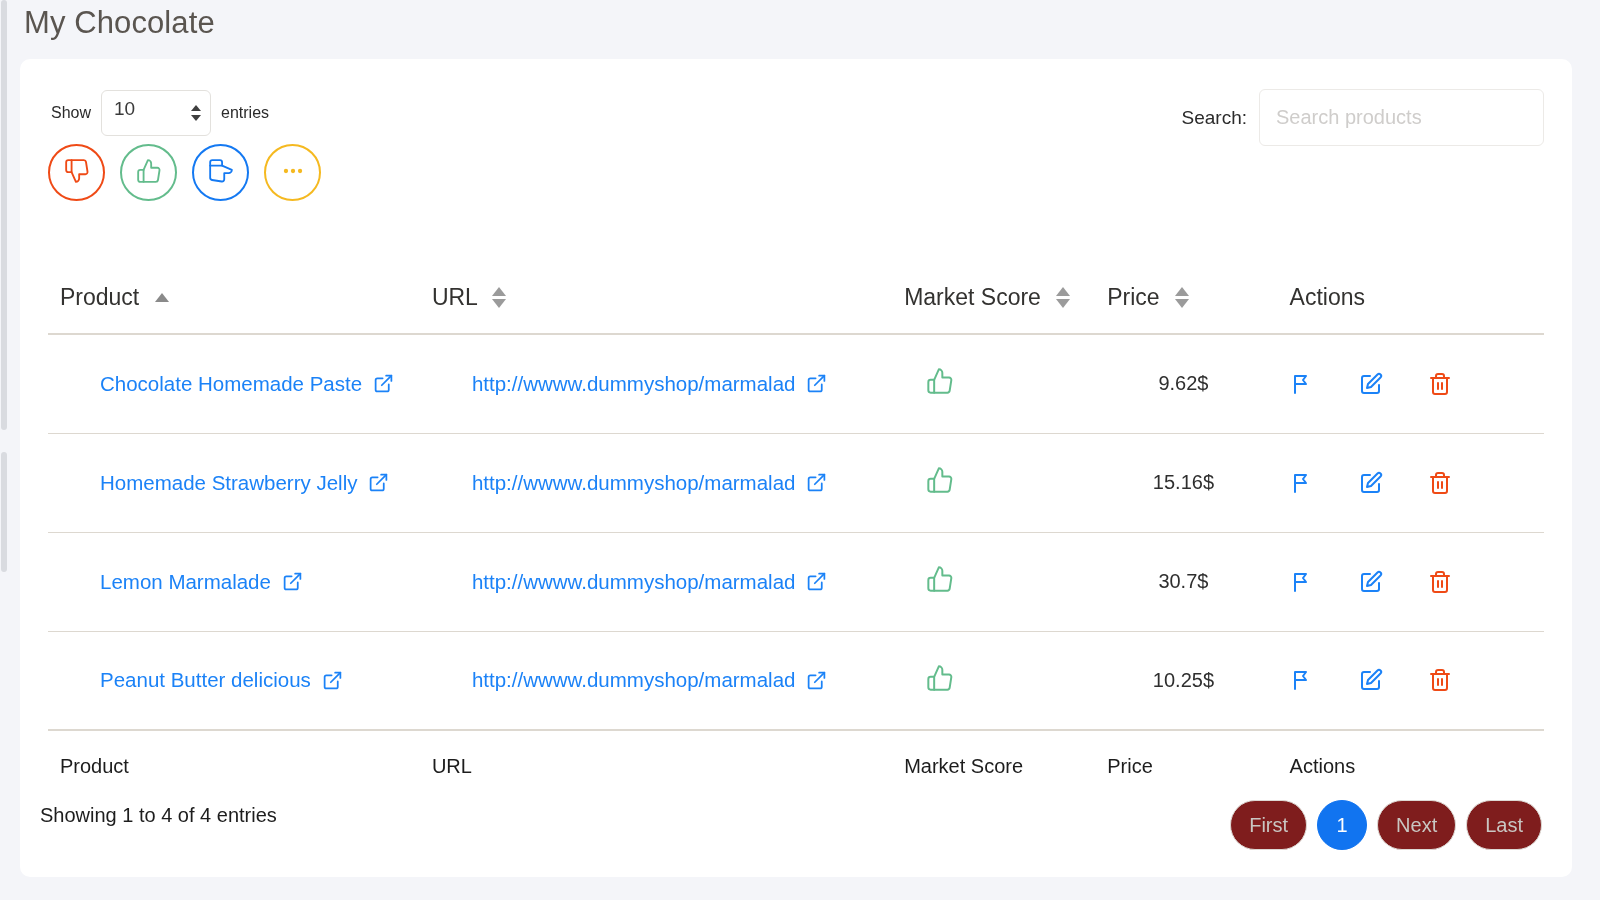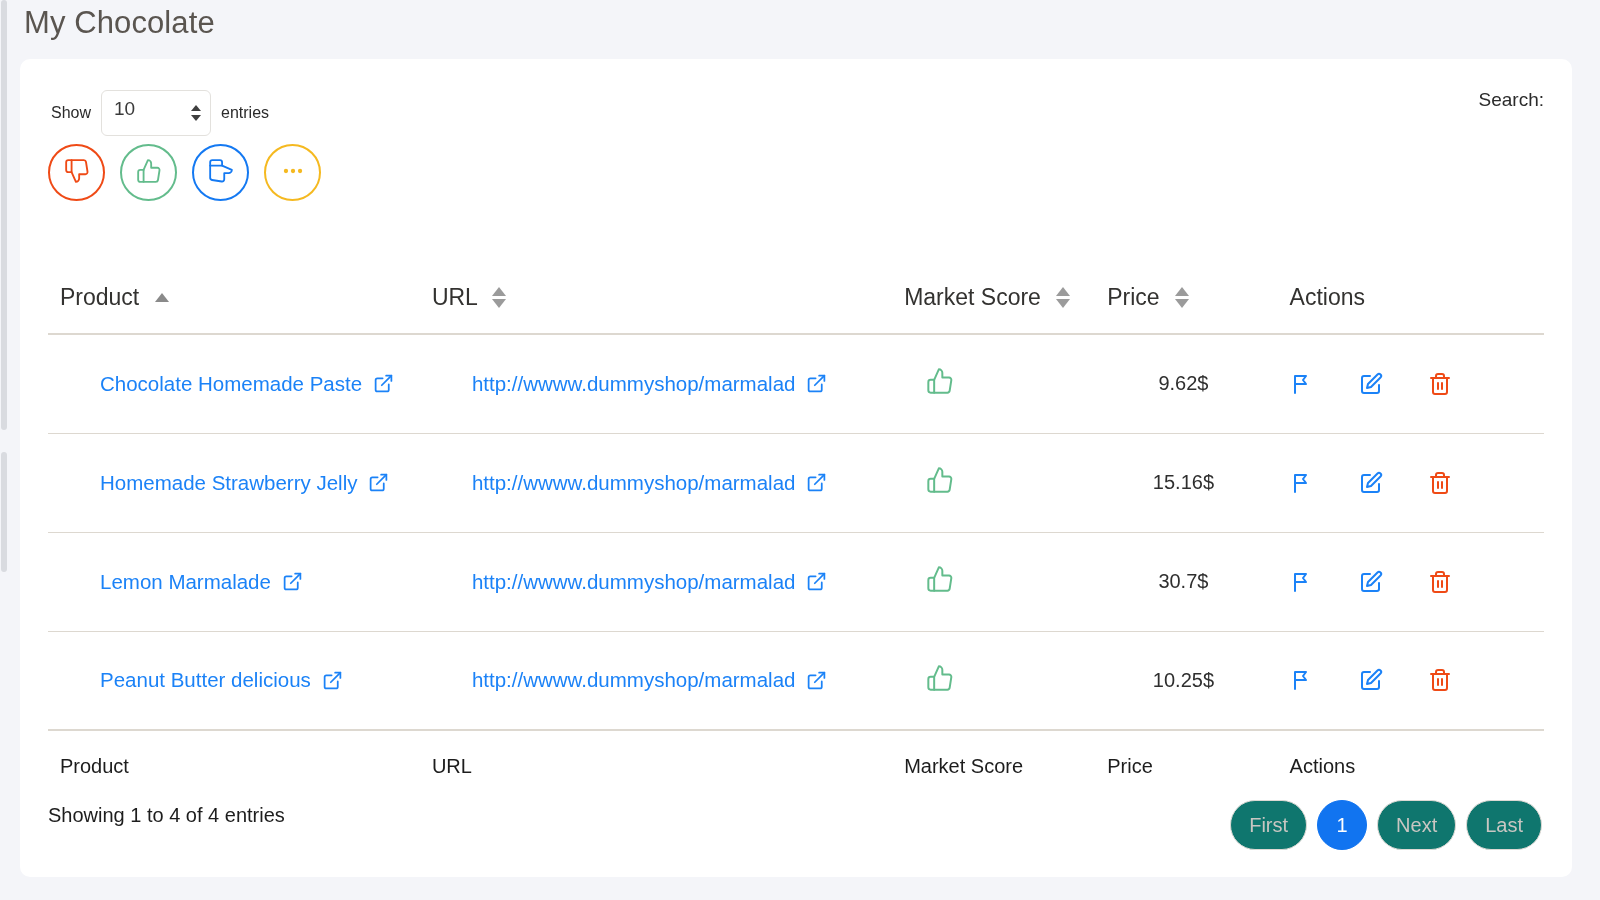--- a/index.html
+++ b/index.html
@@ -155,31 +155,31 @@
   .ext-ic { display: inline-block; line-height: 0; }
 
   .score-cell { padding-left: 22px !important; }
 
   .actions-cell { }
   .actions-inner { display: flex; align-items: center; gap: 45px; }
   .act { display: inline-flex; line-height: 0; cursor: pointer; }
 
   
   .info-text {
-    position: absolute; left: 28px; bottom: 50px;
+    position: absolute; left: 20px; bottom: 50px;
     font-size: 20px; color: #1d1d1d; margin-top: 44px;
   }
   .pagination {
     position: absolute; right: 30px; bottom: 27px;
     display: flex; align-items: center; gap: 10px;
   }
   .pg {
     height: 50px; min-width: 50px; padding: 8px 18px;
     border: 1px solid #ddd9d4; border-radius: 25px;
-    background: #0f766e; color: #c9c6c2; font-size: 20px;
+    background: #7f1d1d; color: #c9c6c2; font-size: 20px;
     display: flex; align-items: center; justify-content: center;
     font-family: "Liberation Sans", sans-serif; cursor: pointer;
   }
   .pg.active {
     background: #1174f0; border-color: #1174f0;
     color: #fff; width: 50px; padding: 0; border-radius: 50%;
   }
 </style>
 </head>
 <body>
@@ -240,20 +240,21 @@
           <circle cx="5.5" cy="12" r="2"></circle>
             <circle cx="12" cy="12" r="2"></circle>
             <circle cx="18.5" cy="12" r="2"></circle>
         </svg>
       </span>
     </div>
   </div>
 
   <div class="search-wrap">
     <span class="search-label">Search:</span>
+    <input class="search-input" type="text" placeholder="Search products" style="">
   </div>
 
   <table class="products">
     <thead>
       <tr>
         <th class="col-product">
           <span>Product</span>
           <span class="sort-ic asc">
               <i class="up"></i>
             </span>

